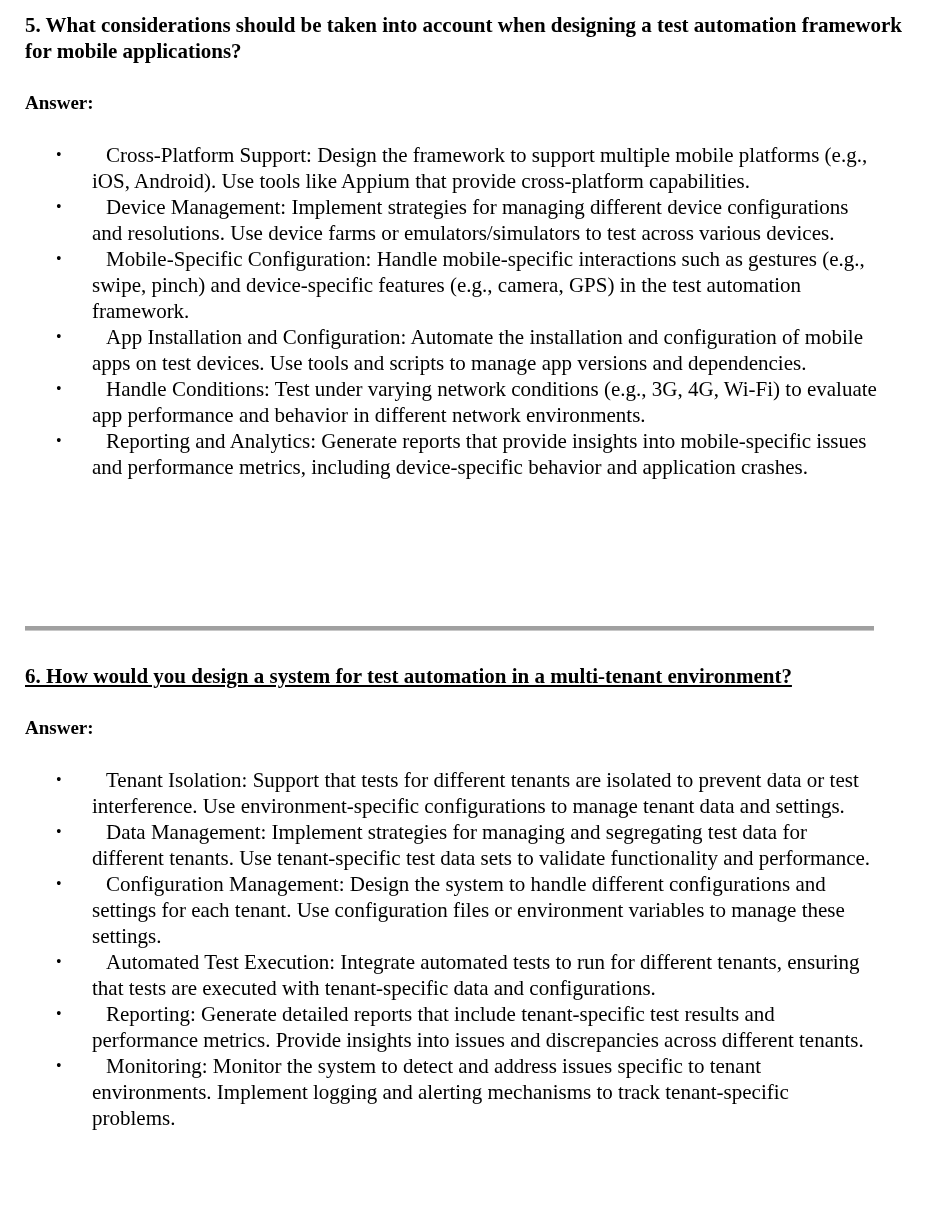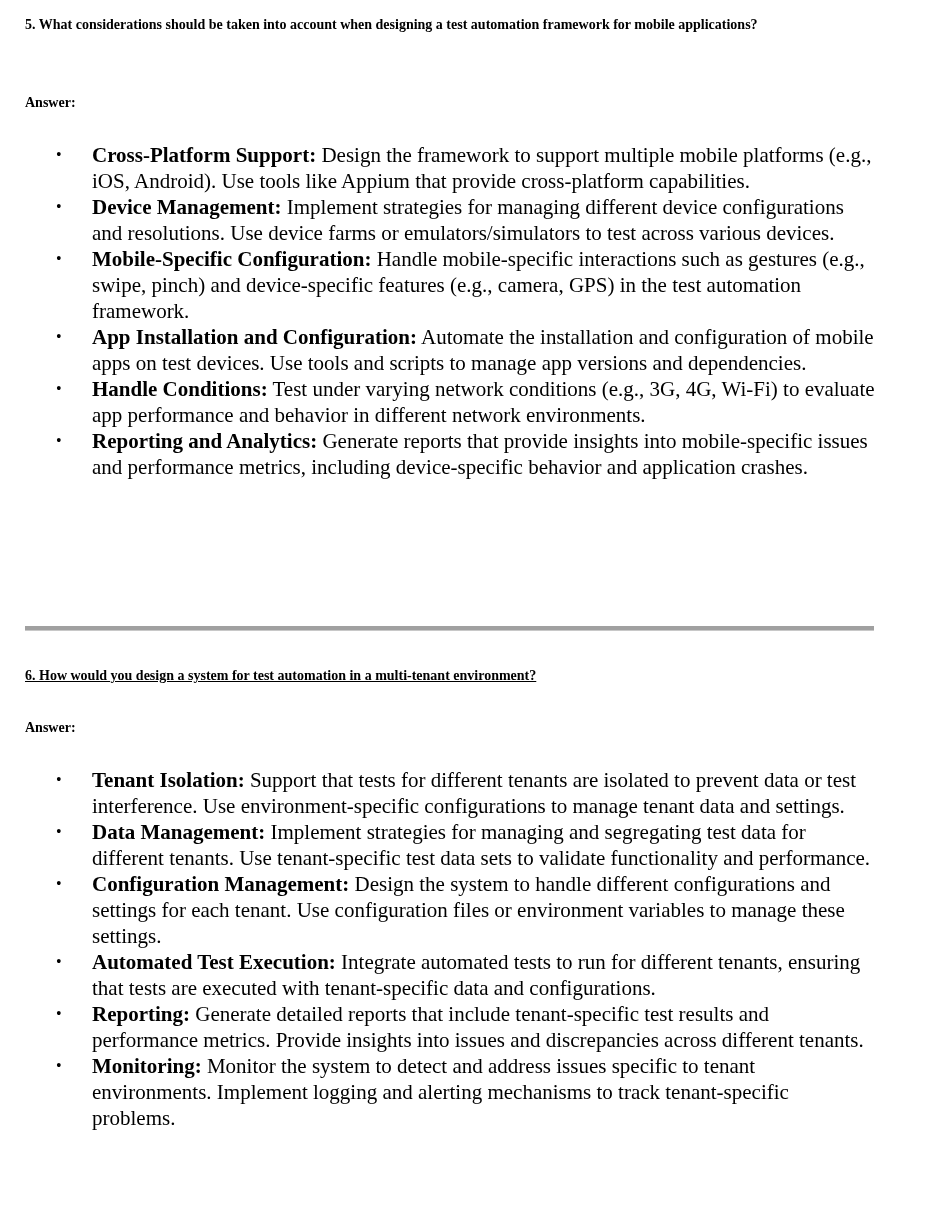--- a/index.html
+++ b/index.html
@@ -16,27 +16,27 @@
       position: relative;
     }
     .doc {
       position: absolute;
       left: 25px;
       top: 0;
       width: 880px;
     }
     .question {
       font-weight: bold;
-      font-size: 14px;
+      font-size: 21px;
       line-height: 26px;
       margin: 0;
     }
     .answer-label {
       font-weight: bold;
-      font-size: 14px;
+      font-size: 19px;
       line-height: 26px;
       margin: 0;
     }
     ul.items {
       list-style: none;
       margin: 0;
       padding: 0;
     }
     ul.items li {
       position: relative;
@@ -46,21 +46,22 @@
       width: 785px;
     }
     ul.items li .bullet {
       position: absolute;
       left: 31px;
       top: 0;
       font-size: 16px;
       line-height: 26px;
     }
     ul.items li .term {
-      font-weight: bold;
+      font-weight: normal;
+      margin-left: 14px;
     }
     .divider {
       position: absolute;
       left: 0;
       width: 849px;
       height: 4px;
       background: #a0a0a0;
       border-bottom: 1px solid #c8c8c8;
     }
     #q5 { position: absolute; top: 12px; left: 0; }

